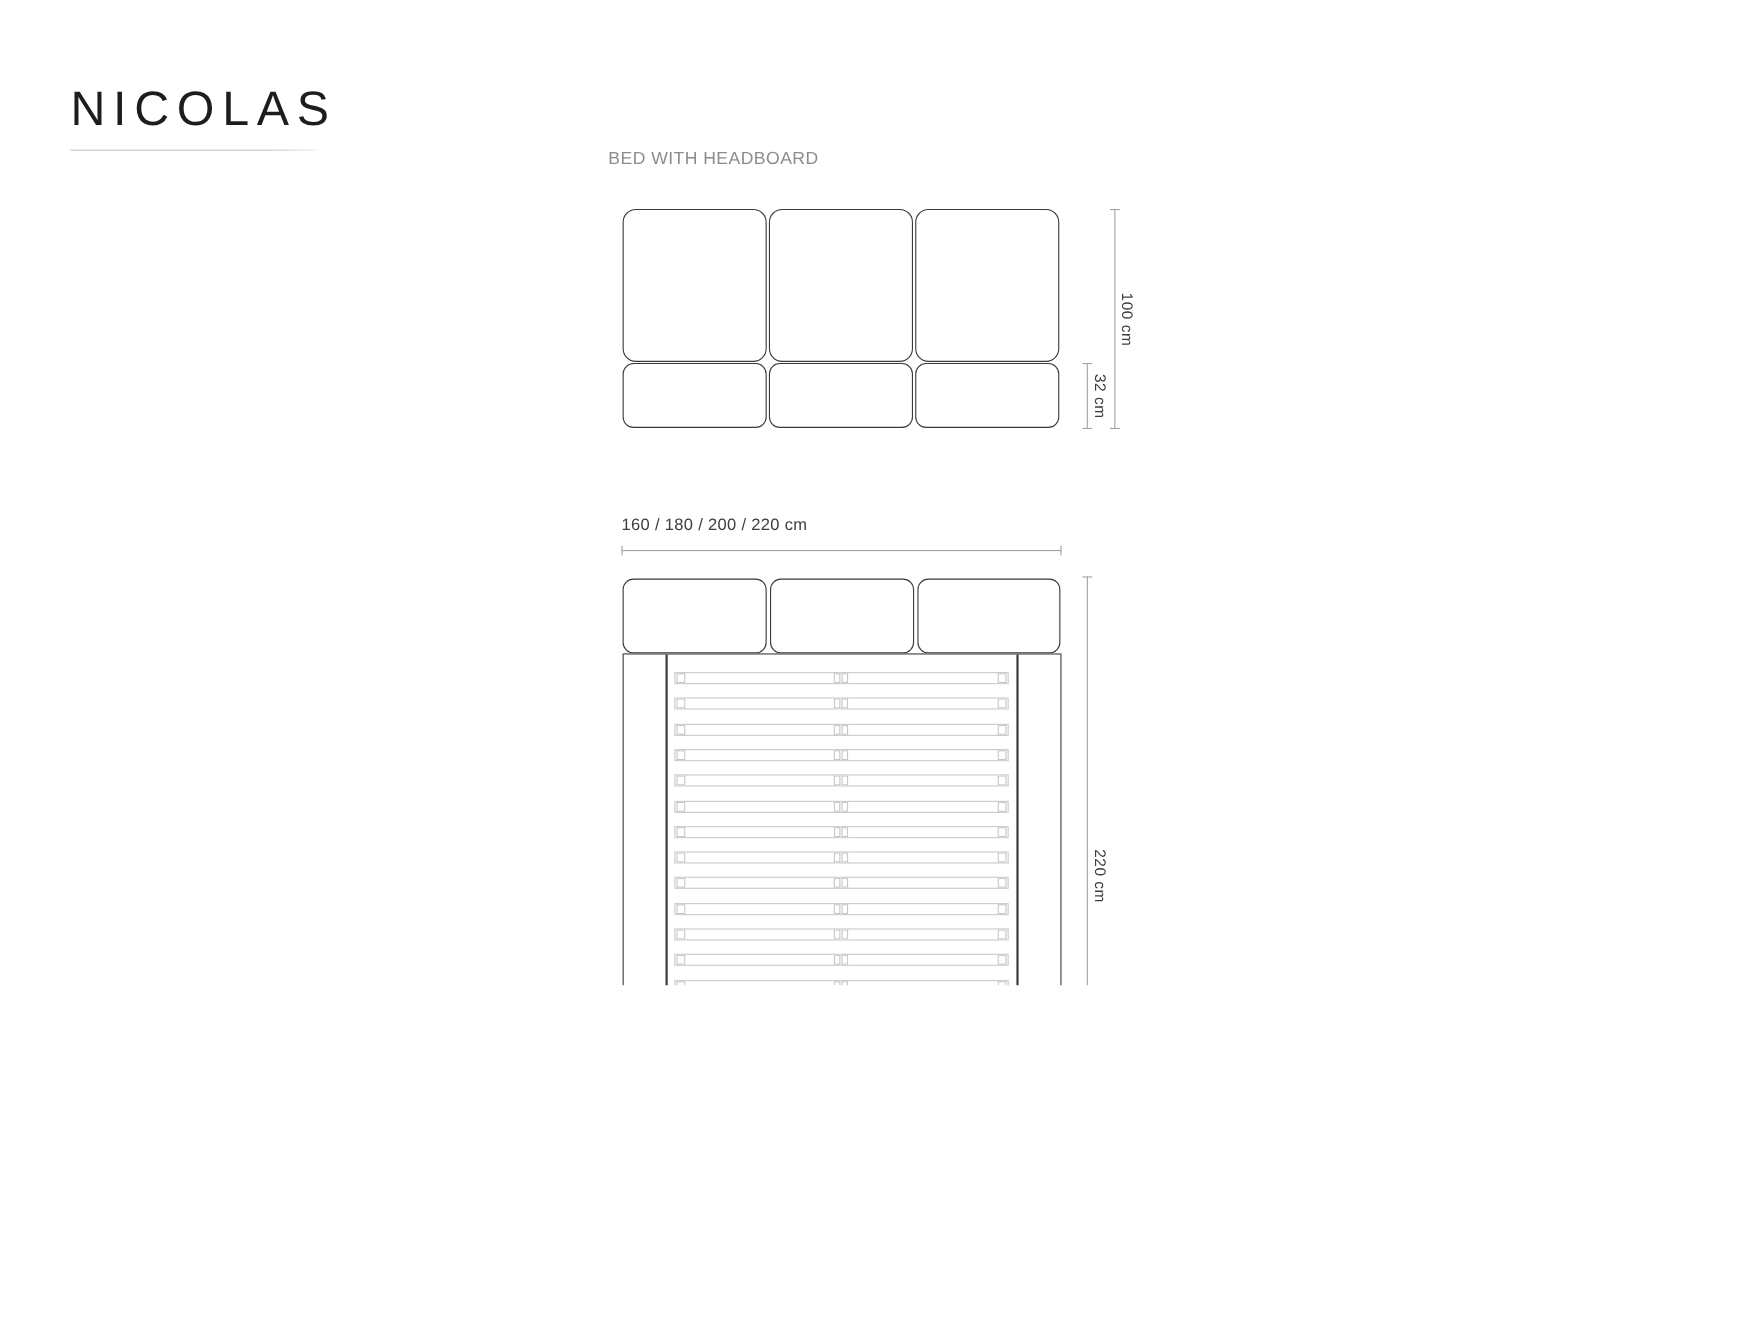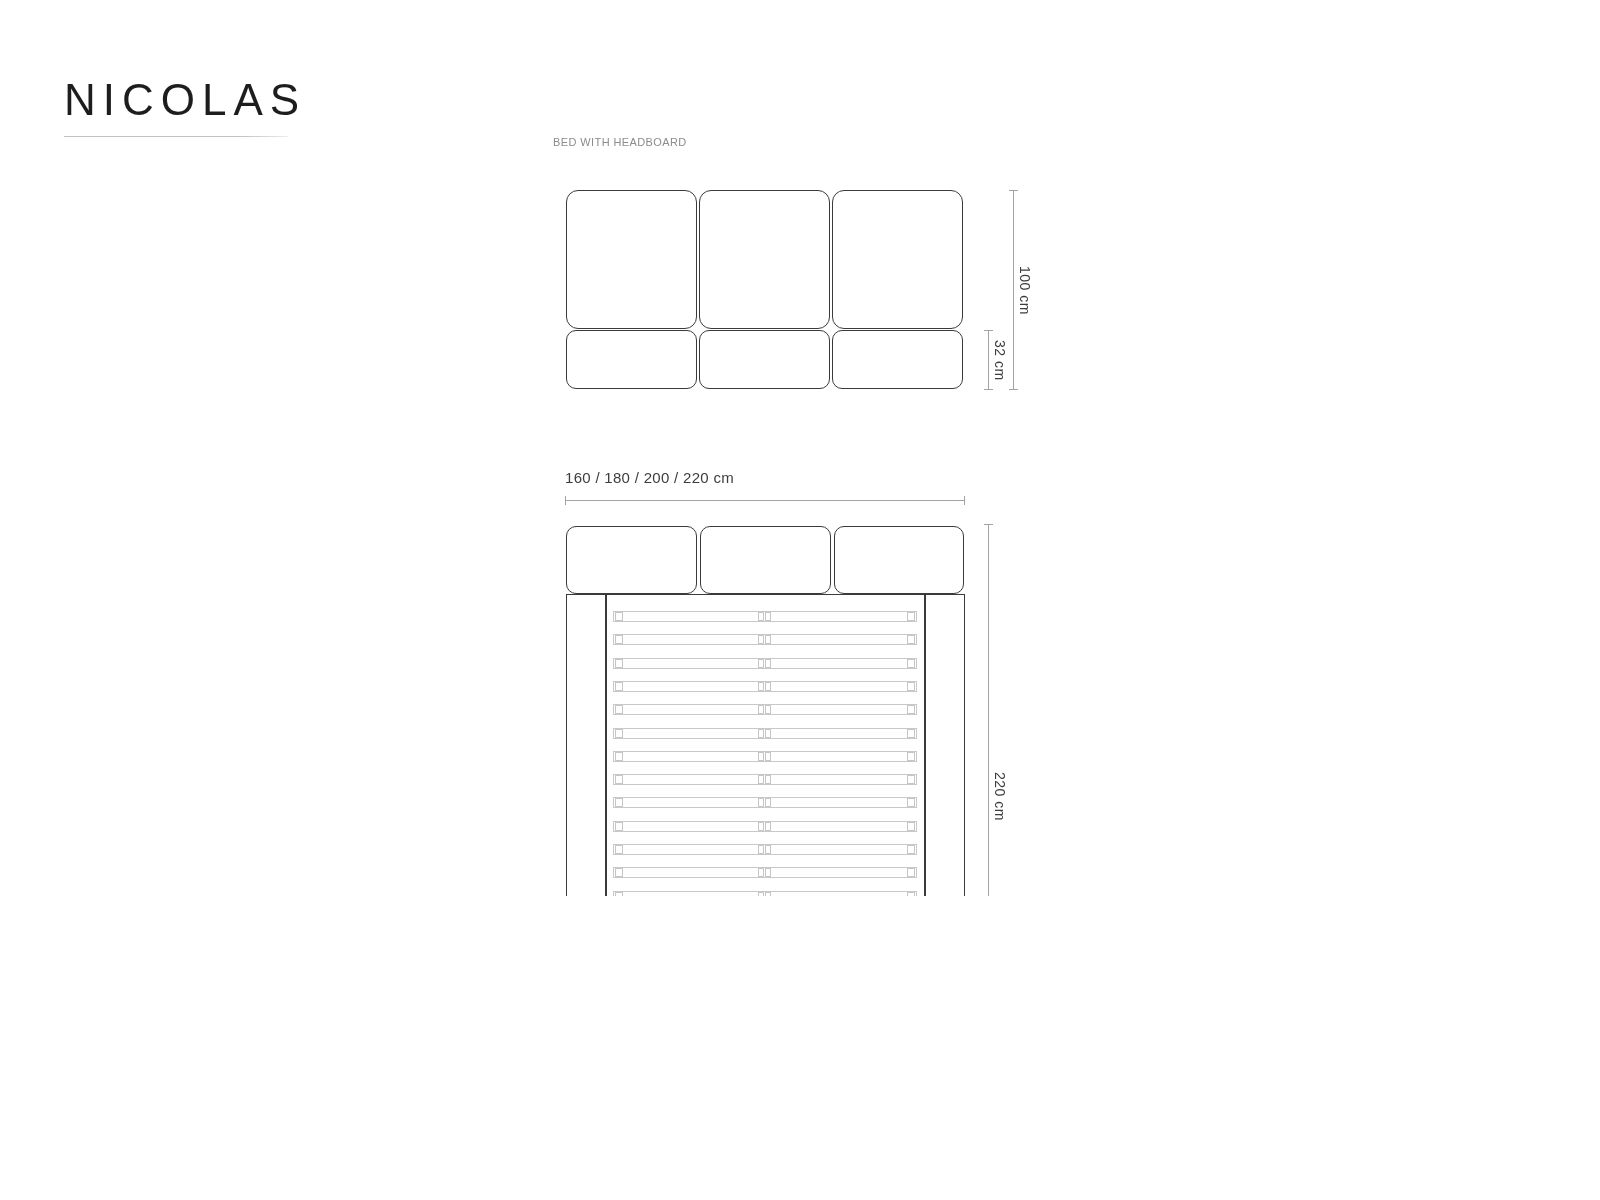--- a/index.html
+++ b/index.html
@@ -11,21 +11,21 @@
   .brand-title{
     position:absolute;left:64px;top:78px;
     font-size:44px;font-weight:300;letter-spacing:7px;color:#1d1d1d;line-height:1;
   }
   .title-underline{
     position:absolute;left:64px;top:136px;width:224px;height:1px;
     background:linear-gradient(to right,#c3c3c3 80%,#ececec);
   }
   .view-subtitle{
     position:absolute;left:553px;top:136px;
-    font-size:11px;letter-spacing:0.4px;color:#8c8c8c;
+    font-size:16px;letter-spacing:0.4px;color:#8c8c8c;
   }
   
   .panel{position:absolute;background:#fff;border:1.5px solid #3a3a3a;box-sizing:border-box;}
   .r12{border-radius:12px;}
   .r10{border-radius:10px;}
   .frame{position:absolute;border:1.5px solid #3a3a3a;box-sizing:border-box;background:#fff;}
   .rail-line{position:absolute;width:1.5px;background:#3a3a3a;}
   
   .dimline-v{position:absolute;width:1px;background:#a3a3a3;}
   .dimline-h{position:absolute;height:1px;background:#a3a3a3;}

